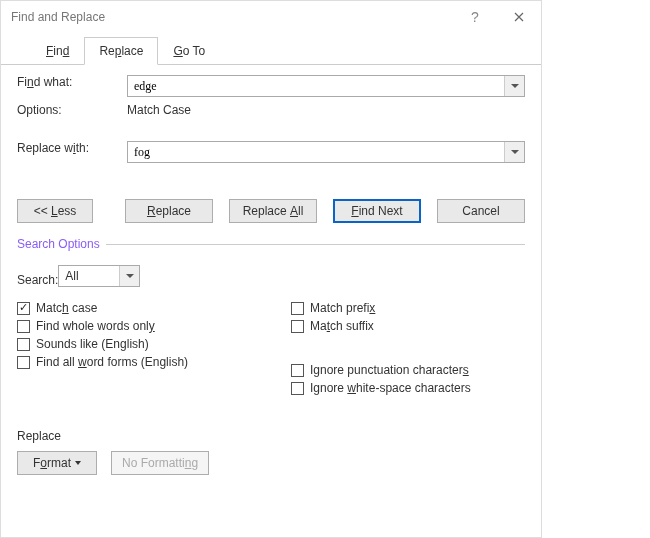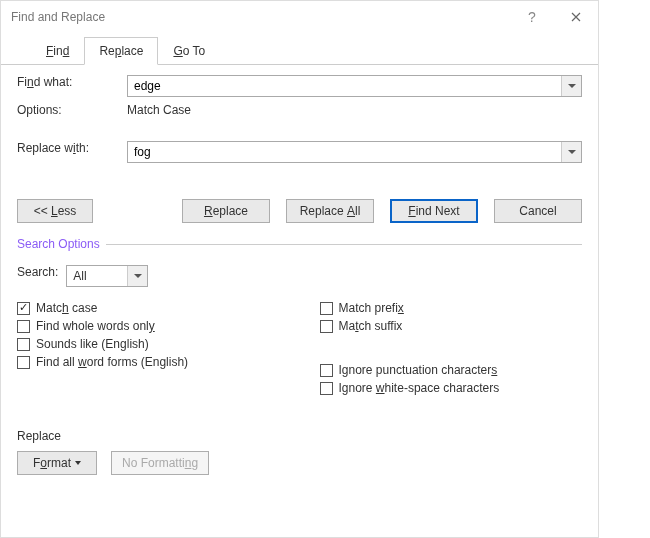--- a/index.html
+++ b/index.html
@@ -7,21 +7,21 @@
     margin: 0;
     padding: 0;
     font-family: "Segoe UI", Tahoma, sans-serif;
     font-size: 12px;
     color: #333;
     background: #fff;
     width: 650px;
     height: 538px;
   }
   .dialog {
-    width: 599px;
+    width: 542px;
     height: 538px;
     background: #fff;
     border: 1px solid #ddd;
     display: flex;
     flex-direction: column;
   }
   .titlebar {
     display: flex;
     align-items: center;
     height: 32px;
@@ -76,20 +76,21 @@
     width: 110px;
     font-size: 12px;
   }
   .combo {
     flex: 1;
     display: flex;
     align-items: stretch;
     border: 1px solid #aaa;
     height: 22px;
     background: #fff;
+    font-family: Liberation Serif, serif;
   }
   .combo input {
     flex: 1;
     border: none;
     outline: none;
     padding: 0 6px;
     font-size: 12px;
     font-family: inherit;
   }
   .combo .dd {
@@ -171,22 +172,21 @@
     margin: 6px 0 0 0;
   }
   fieldset.groupbox legend {
     font-size: 12px;
     color: #8b5cf6;
     padding-right: 6px;
     margin-left: -2px;
   }
   .search-row {
     display: flex;
-    align-items: flex-start;
-    gap: 8px;
+    align-items: flex-end;
     margin: 6px 0 10px 0;
   }
   .cols {
     display: flex;
     gap: 40px;
   }
   .col { flex: 1; }
   .chk {
     display: flex;
     align-items: center;

